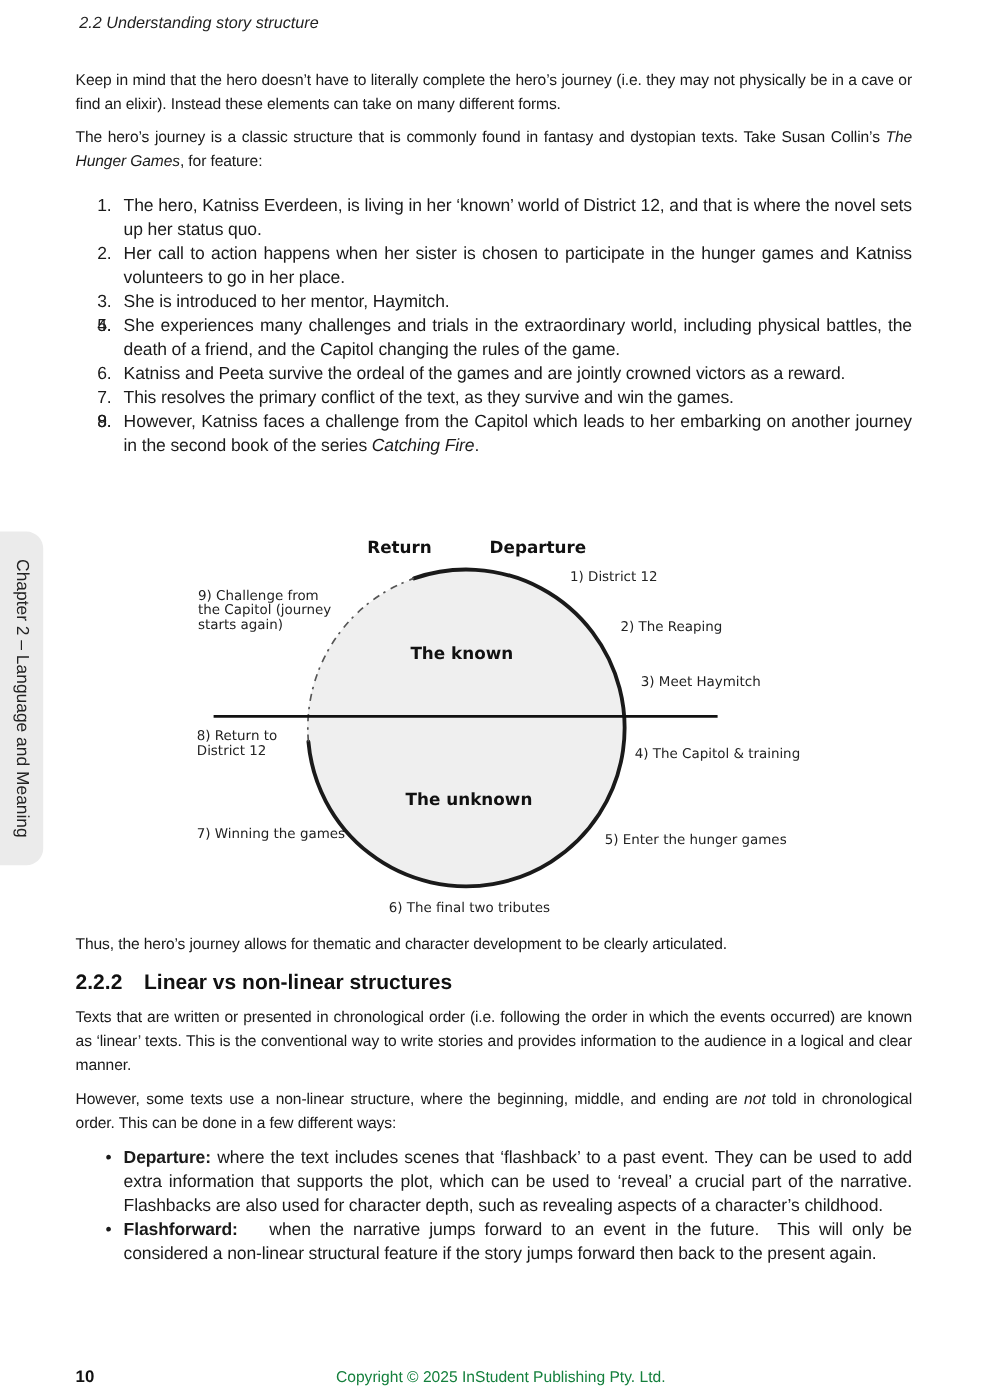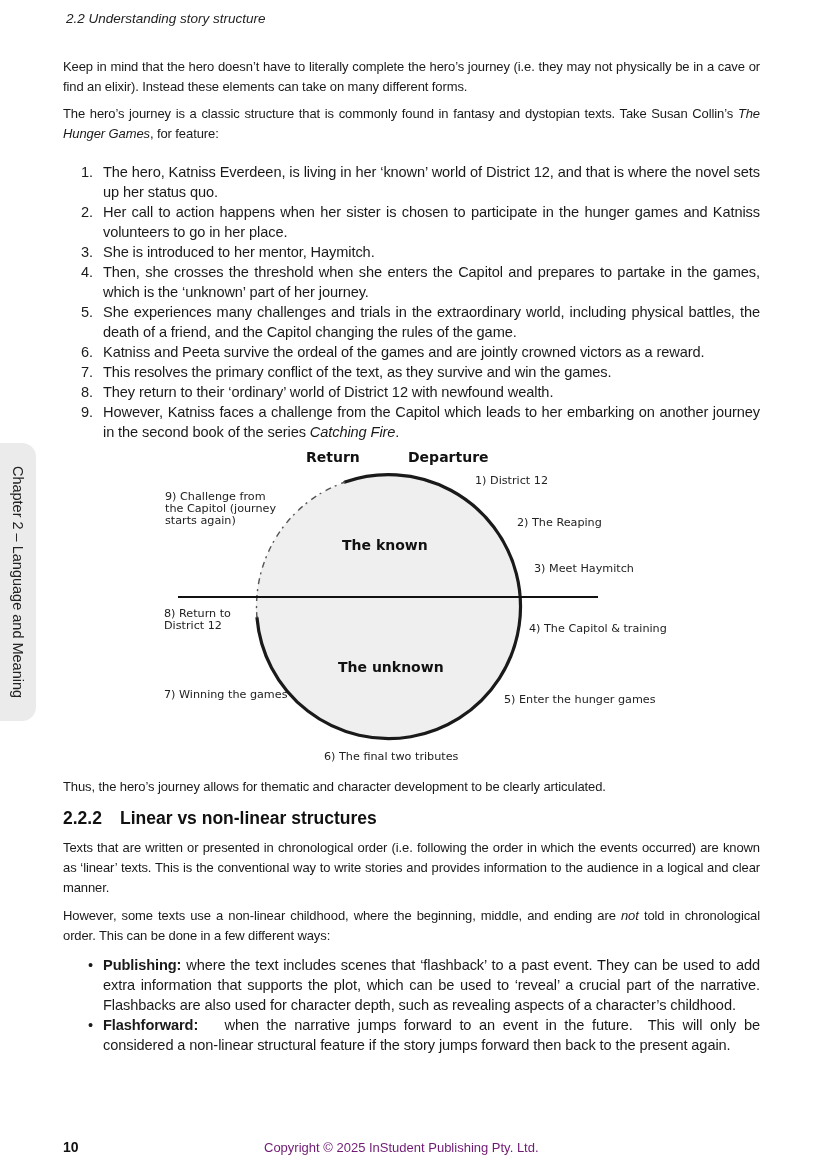--- a/index.html
+++ b/index.html
@@ -151,48 +151,48 @@
     .footer-page {
       position: absolute;
       left: 63px;
       top: 1139px;
       font-size: 14px;
       font-weight: bold;
       color: #111;
     }
     .footer-copy {
       position: absolute;
-      left: 264px;
+      left: 280px;
       top: 1140px;
       font-size: 13px;
-      color: #701a75;
+      color: #15803d;
     }
   </style>
 </head>
 <body>
 
 <div class="running-head">2.2 Understanding story structure</div>
 
 <div class="content p1">
   <p>Keep in mind that the hero doesn’t have to literally complete the hero’s journey (i.e. they may not physically be in a cave or find an elixir). Instead these elements can take on many different forms.</p>
 </div>
 
 <div class="content p2">
   <p><span>The hero’s journey is a classic structure that is commonly found in fantasy and dystopian texts. Take Susan Collin’s </span><em>The Hunger Games</em><span>, for feature:</span></p>
 </div>
 
 <ol class="olist">
   <li><span class="num">1.</span><span>The hero, Katniss Everdeen, is living in her ‘known’ world of District 12, and that is where the novel sets up her status quo.</span></li>
   <li><span class="num">2.</span><span>Her call to action happens when her sister is chosen to participate in the hunger games and Katniss volunteers to go in her place.</span></li>
   <li><span class="num">3.</span><span>She is introduced to her mentor, Haymitch.</span></li>
-  <li><span class="num">4.</span><span>Then, she crosses the threshold when she enters the Capitol and prepares to partake in the games, which is the ‘unknown’ part of her journey.</span></li>
+  <li><span class="num">4.</span></li>
   <li><span class="num">5.</span><span>She experiences many challenges and trials in the extraordinary world, including physical battles, the death of a friend, and the Capitol changing the rules of the game.</span></li>
   <li><span class="num">6.</span><span>Katniss and Peeta survive the ordeal of the games and are jointly crowned victors as a reward.</span></li>
   <li><span class="num">7.</span><span>This resolves the primary conflict of the text, as they survive and win the games.</span></li>
-  <li><span class="num">8.</span><span>They return to their ‘ordinary’ world of District 12 with newfound wealth.</span></li>
+  <li><span class="num">8.</span></li>
   <li><span class="num">9.</span><span>However, Katniss faces a challenge from the Capitol which leads to her embarking on another journey in the second book of the series </span><em>Catching Fire</em><span>.</span></li>
 </ol>
 
 <div class="side-tab">
   <div class="side-tab-text">Chapter 2 – Language and Meaning</div>
 </div>
 
 <div class="diagram">
   <svg width="823" height="1164" viewBox="0 0 823 1164">
     <circle cx="388" cy="607" r="132" fill="#efefef" stroke="none"></circle>
@@ -233,22 +233,22 @@
 
 <div class="section-heading">
   <span class="secnum">2.2.2</span><span>Linear vs non-linear structures</span>
 </div>
 
 <div class="content p4">
   <p>Texts that are written or presented in chronological order (i.e.  following the order in which the events occurred) are known as ‘linear’ texts. This is the conventional way to write stories and provides information to the audience in a logical and clear manner.</p>
 </div>
 
 <div class="content p5">
-  <p><span>However, some texts use a non-linear childhood, where the beginning, middle, and ending are </span><em>not</em><span> told in chronological order. This can be done in a few different ways:</span></p>
+  <p><span>However, some texts use a non-linear structure, where the beginning, middle, and ending are </span><em>not</em><span> told in chronological order. This can be done in a few different ways:</span></p>
 </div>
 
 <ul class="ulist">
-  <li><span class="bullet">•</span><strong>Publishing:</strong><span> where the text includes scenes that ‘flashback’ to a past event. They can be used to add extra information that supports the plot, which can be used to ‘reveal’ a crucial part of the narrative. Flashbacks are also used for character depth, such as revealing aspects of a character’s childhood.</span></li>
+  <li><span class="bullet">•</span><strong>Departure:</strong><span> where the text includes scenes that ‘flashback’ to a past event. They can be used to add extra information that supports the plot, which can be used to ‘reveal’ a crucial part of the narrative. Flashbacks are also used for character depth, such as revealing aspects of a character’s childhood.</span></li>
   <li><span class="bullet">•</span><strong>Flashforward:</strong><span style="white-space: pre-wrap; margin-left: 11px;">  when the narrative jumps forward to an event in the future.  This will only be considered a non-linear structural feature if the story jumps forward then back to the present again.</span></li>
 </ul>
 
 <div class="footer-page">10</div>
 <div class="footer-copy">Copyright © 2025 InStudent Publishing Pty. Ltd.</div>
 
 </body></html>

